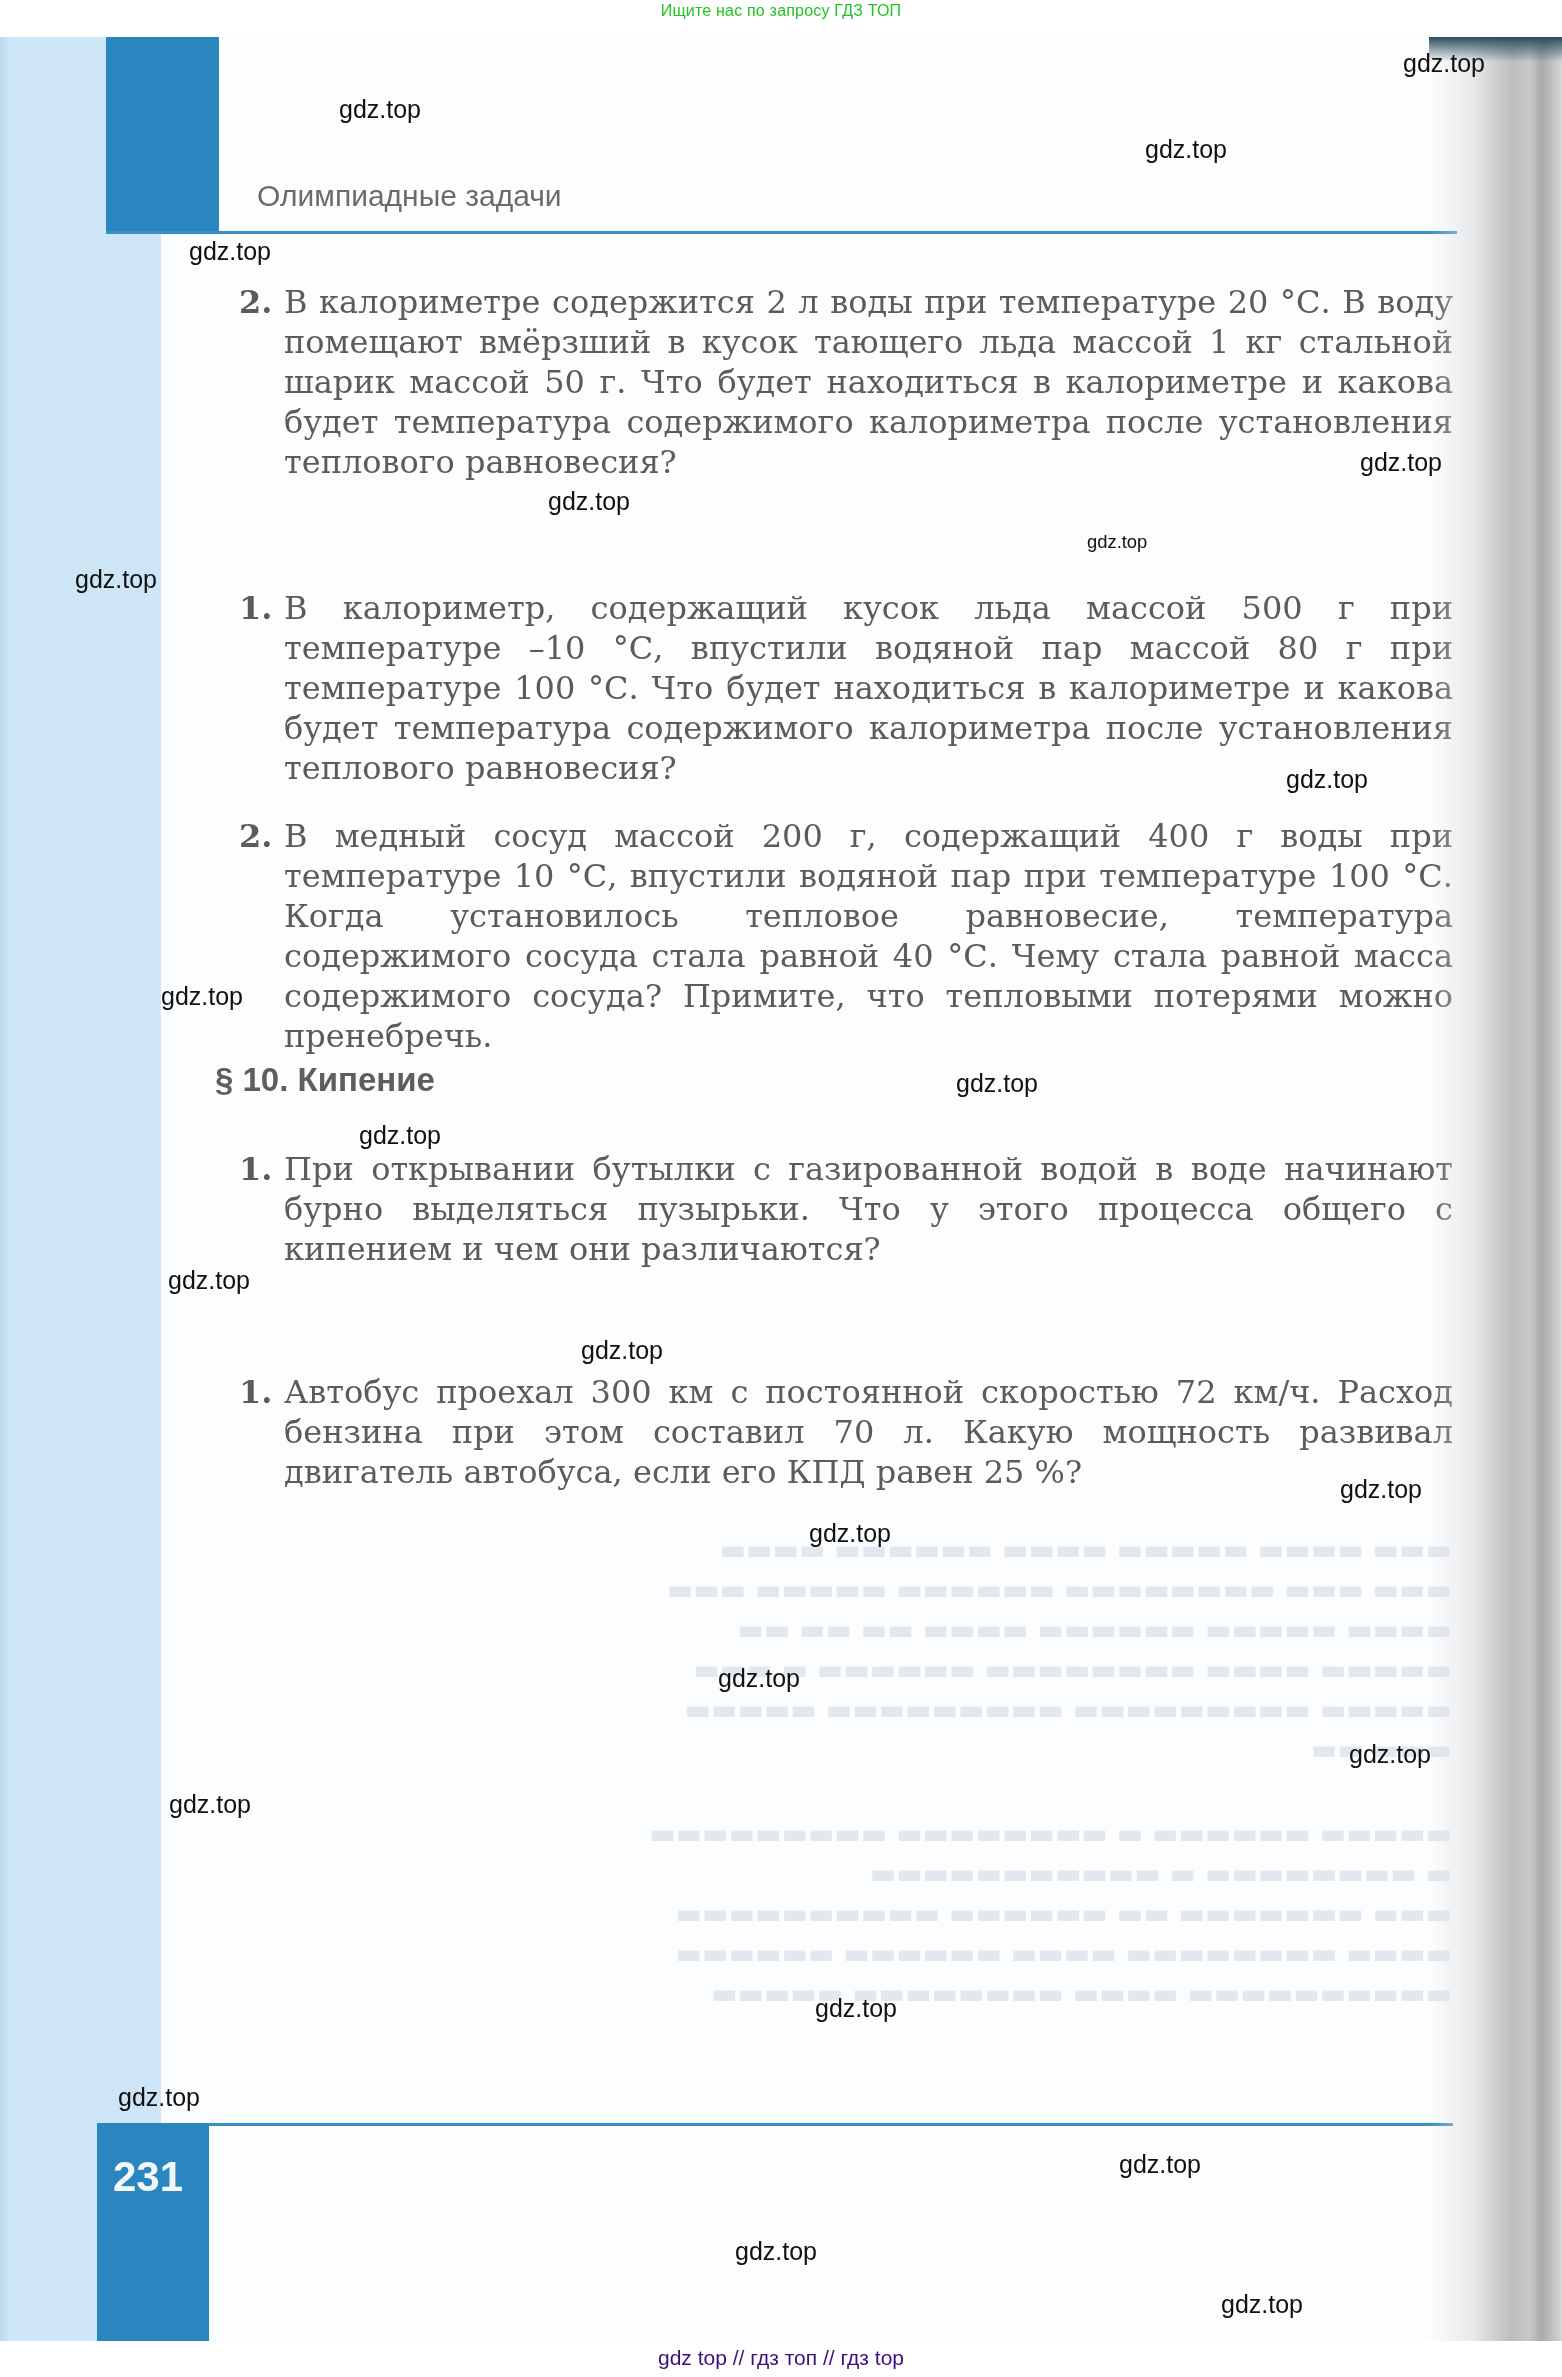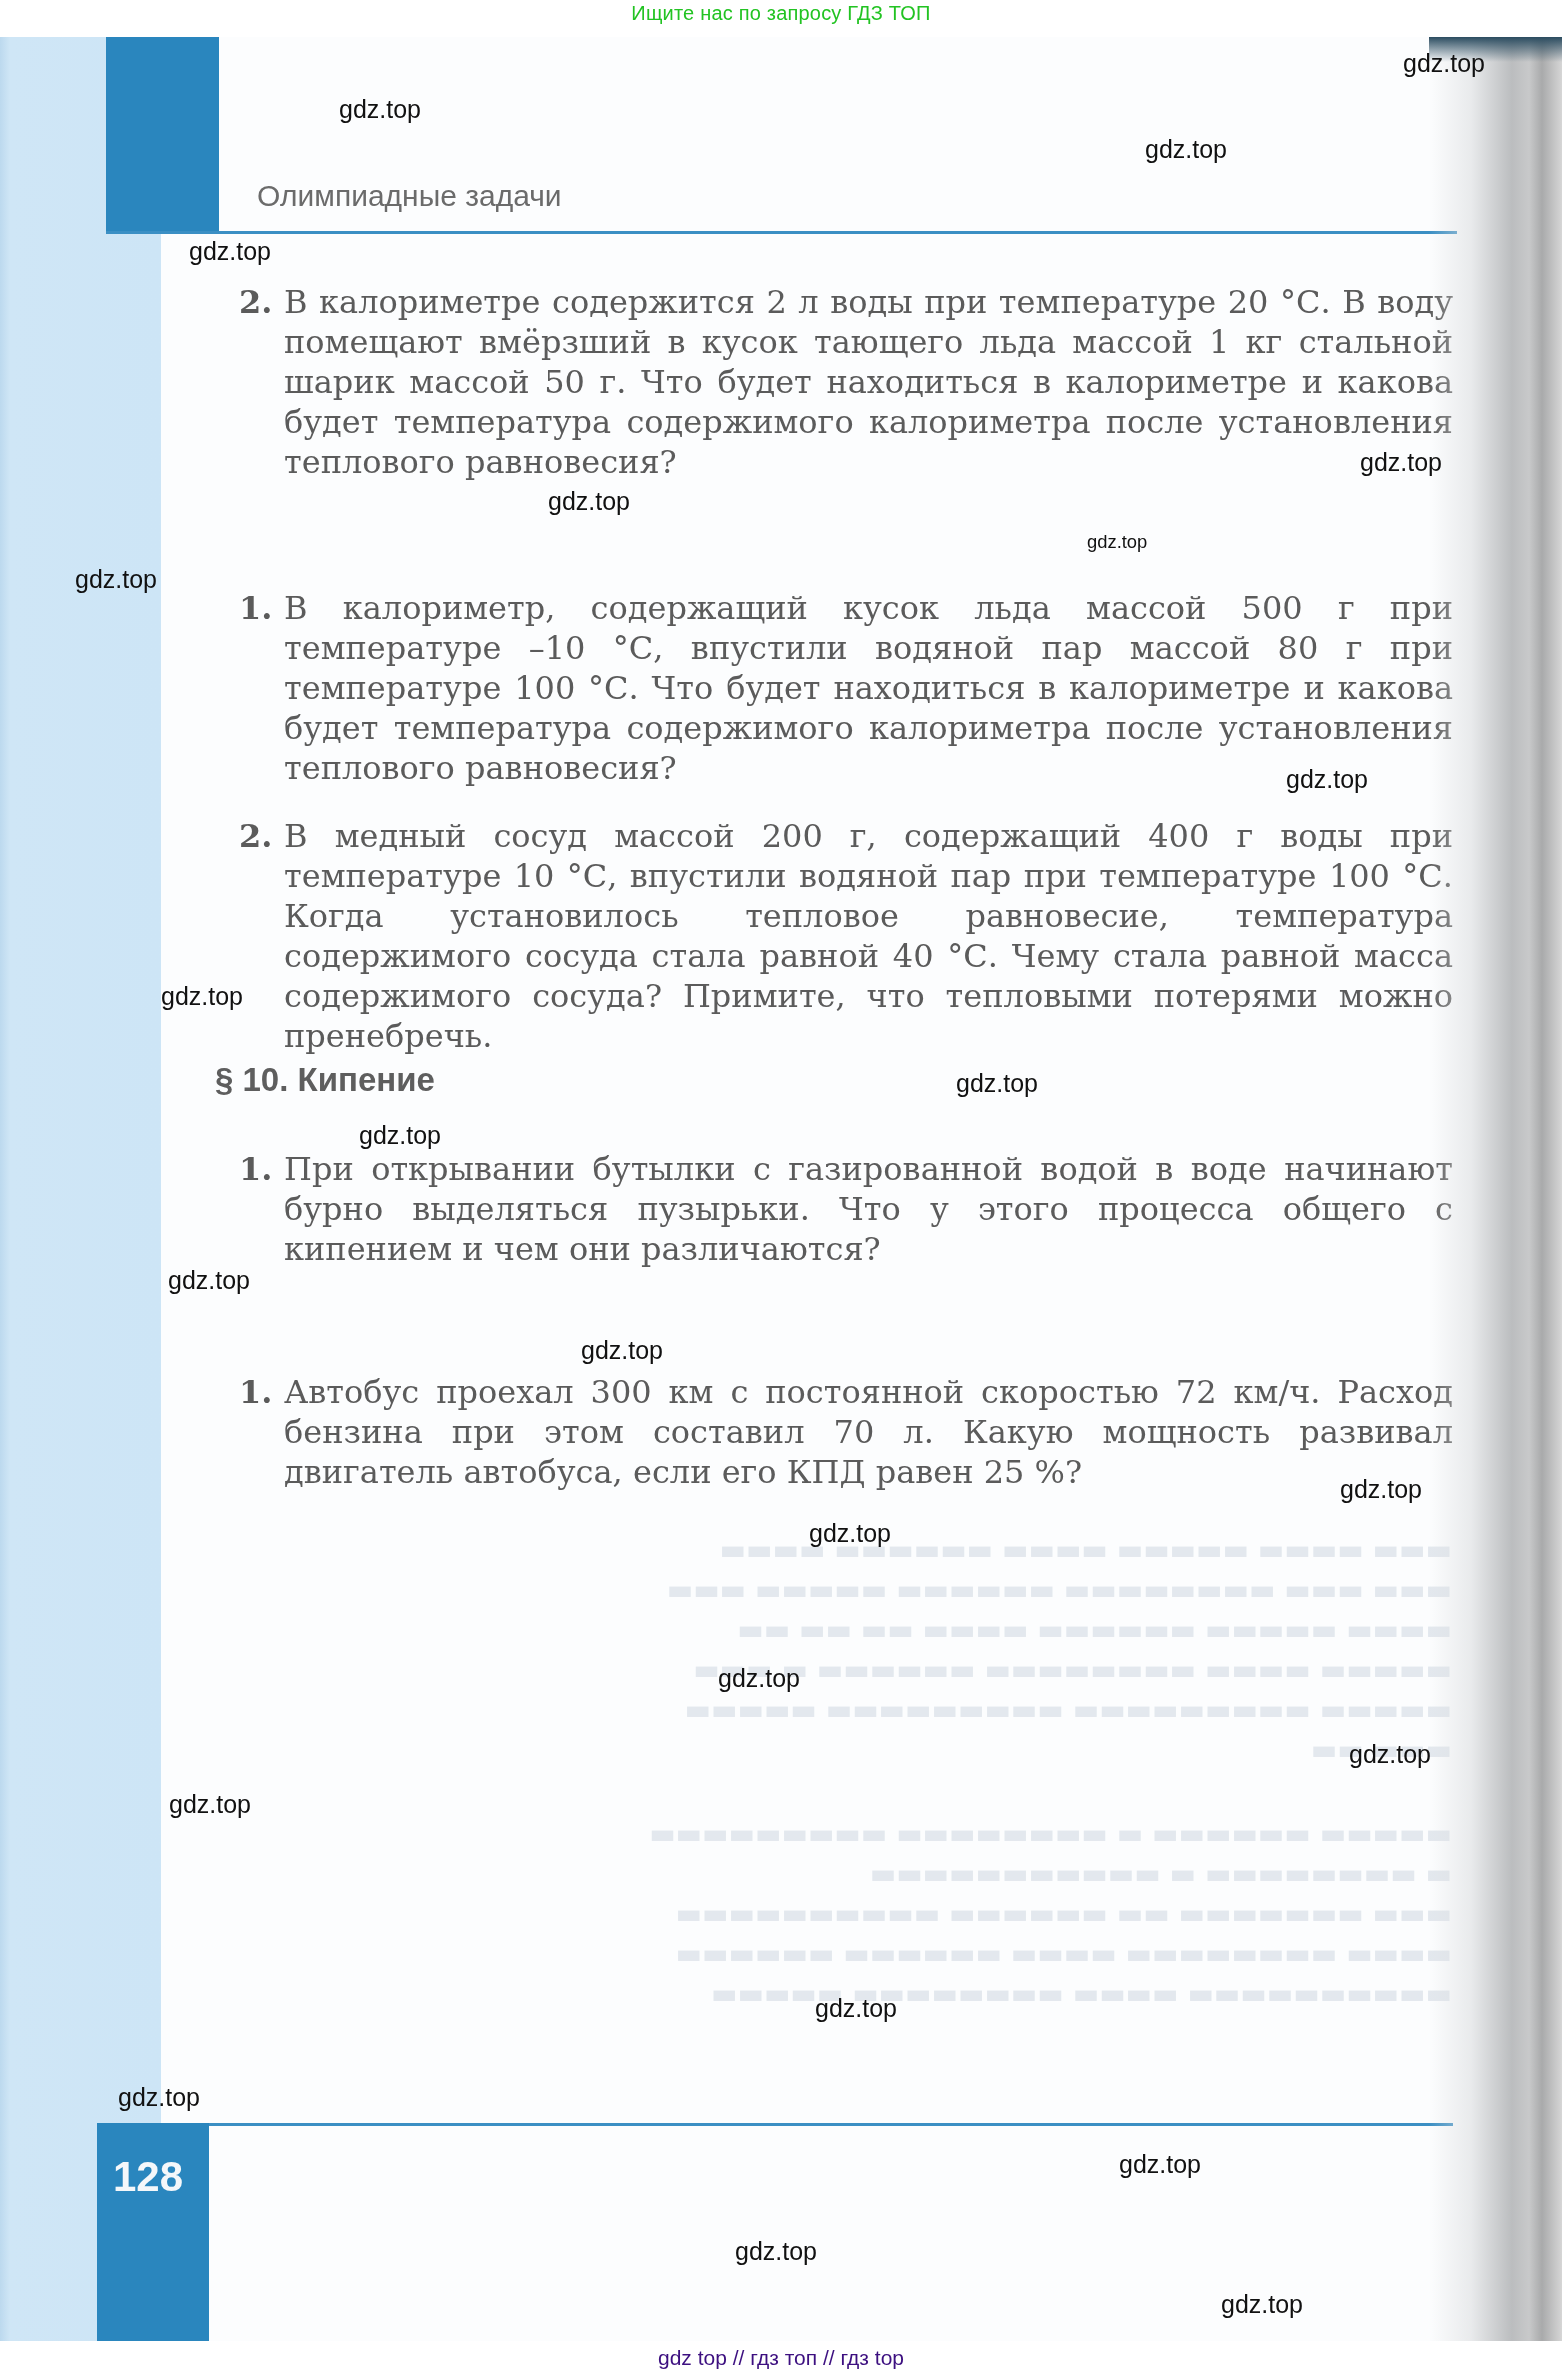--- a/index.html
+++ b/index.html
@@ -1,18 +1,18 @@
 <!DOCTYPE html>
 <html style="font-size:13.3px"><head>
 <meta charset="utf-8">
 <style>
   html, body { margin:0; padding:0; }
   body { width:1562px; height:2377px; position:relative; background:#ffffff; overflow:hidden; font-family:"Liberation Sans", sans-serif; }
   .topbar { position:absolute; left:0; top:0; width:1562px; height:37px; background:#ffffff; text-align:center; }
-  .topbar span { display:inline-block; margin-top:1.7px; color:#22c322; font-size:20px; font-family:"Liberation Sans", sans-serif; letter-spacing:0.2px; }
+  .topbar span { display:inline-block; margin-top:1.7px; color:#22c322; font-size:16px; font-family:"Liberation Sans", sans-serif; letter-spacing:0.2px; }
   .page { position:absolute; left:0; top:37px; width:1562px; height:2304px; background:#fcfdfe; overflow:hidden; }
   .strip { position:absolute; left:0; top:0; width:161px; height:100%; background:linear-gradient(90deg,#bcd9ee 0,#cfe6f6 10px,#cde5f6 100%); }
   .band-top { position:absolute; left:106px; top:0; width:113px; height:195px; background:#2a86be; }
   .header-rule { position:absolute; left:106px; top:194px; width:1351px; height:3.3px; background:#3b8fc4; }
   .header-title { position:absolute; left:257px; top:142px; font-size:30px; color:#6b6b6b; font-family:"Liberation Sans", sans-serif; }
   .band-bottom { position:absolute; left:97px; top:2086px; width:112px; height:218px; background:#2a86be; }
   .footer-rule { position:absolute; left:97px; top:2086px; width:1356px; height:3.3px; background:#3b8fc4; }
   .page-num { position:absolute; left:113px; top:2116px; font-size:42px; font-weight:bold; color:#f4f7fa; font-family:"Liberation Sans", sans-serif; }
   .shade { position:absolute; right:0; top:0; width:133px; height:100%;
            background:linear-gradient(90deg, rgba(255,255,255,0) 0, rgba(220,222,224,0.6) 42px, rgba(180,182,184,0.9) 83px, #c8c9ca 100px, #a9aaab 113px, #d6d6d6 133px); }
@@ -71,21 +71,21 @@
     </div>
 
     <div class="task" style="top:1335px;">
       <span class="num">1.</span>
       <div class="txt">Автобус проехал 300 км с постоянной скоростью 72 км/ч. Расход бензина при этом составил 70 л. Какую мощность развивал двигатель автобуса, если его КПД равен 25 %?</div>
     </div>
   </div>
 
   <div class="footer-rule"></div>
   <div class="band-bottom"></div>
-  <div class="page-num">128</div>
+  <div class="page-num">231</div>
 
   <div class="shade"></div>
   <div class="shade-top"></div>
 
   <span class="wm" style="left:1403px; top:11.7px;">gdz.top</span>
   <span class="wm" style="left:339px; top:58px;">gdz.top</span>
   <span class="wm" style="left:1145px; top:98px;">gdz.top</span>
   <span class="wm" style="left:189px; top:200px;">gdz.top</span>
   <span class="wm" style="left:1360px; top:411px;">gdz.top</span>
   <span class="wm" style="left:548px; top:450px;">gdz.top</span>

